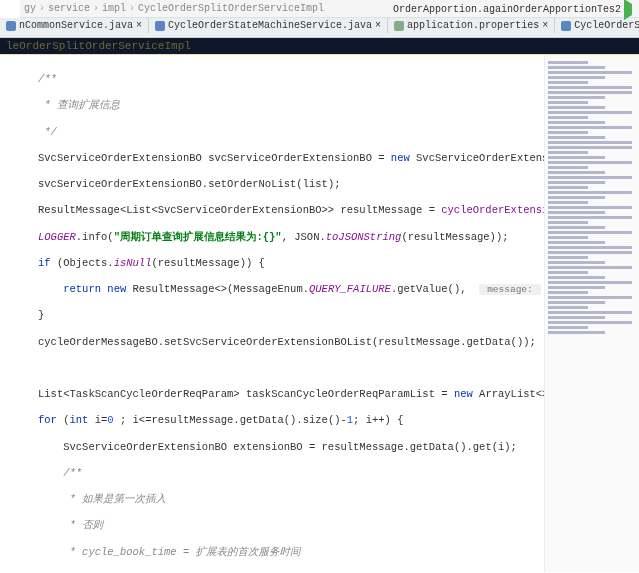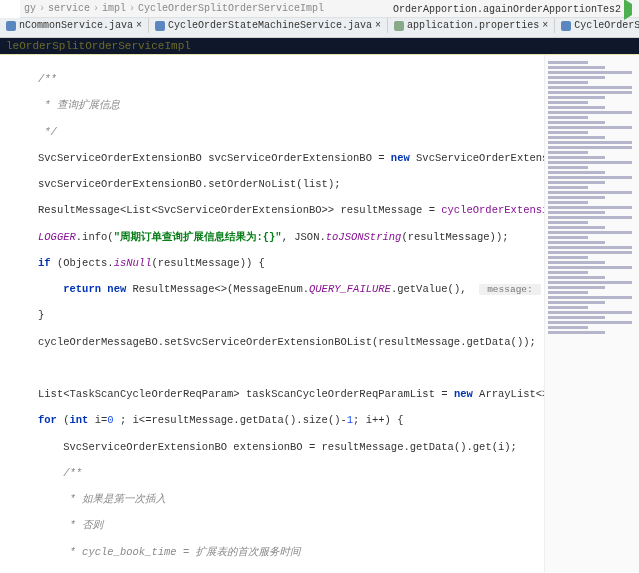--- a/index.html
+++ b/index.html
@@ -7,21 +7,21 @@
 .breadcrumb { height: 18px; background: #f5f5f5; border-bottom: 1px solid #e0e0e0; display: flex; align-items: center; padding: 0 4px; font-size: 10px; color: #888; margin-left: 20px; }
 .breadcrumb .sep { margin: 0 3px; color: #aaa; }
 .tabs { height: 20px; background: #eceff1; border-bottom: 1px solid #d0d0d0; display: flex; align-items: flex-start; font-size: 10px; overflow: hidden; }
 .tab { padding: 2px 6px; border-right: 1px solid #d0d0d0; display: flex; align-items: center; gap: 3px; white-space: nowrap; }
 .tab-icon { width: 10px; height: 10px; border-radius: 2px; }
 .tab-icon.java { background: #5c86c0; }
 .tab-icon.prop { background: #8a8; }
 .class-header { background: #0f172a; color: #6b6b2a; padding: 2px 6px; font-size: 11px; border-bottom: 1px solid #e8e2a9; }
 .editor-container { display: flex; height: calc(100% - 56px); }
 .editor { padding: 5px 0 5px 38px; line-height: 1.25; overflow: hidden; white-space: pre; flex: 1; font-size: 10.5px; }
-.kw { color: #0033b3; font-weight: bold; }
+.kw { color: #0033b3; font-weight: normal; }
 .str { color: #067d17; }
 .str-bold { color: #067d17; font-weight: bold; }
 .doc { color: #8a8a8a; font-style: italic; }
 .num { color: #1750eb; }
 .field-ref { color: #871094; }
 .static-mem { color: #871094; font-style: italic; }
 .param-hint { color: #787878; font-size: 9.5px; background: #f0f0f0; padding: 0 8px; border-radius: 2px; }
 .minimap { width: 95px; background: #fafafa; border-left: 1px solid #eee; padding: 4px 3px; font-size: 4px; line-height: 3px; color: #888; word-break: break-all; }
 .minimap div { height: 3px; background: #b5b5cc; margin: 2px 0; width: 85%; }
 .minimap div.short { width: 45%; }

